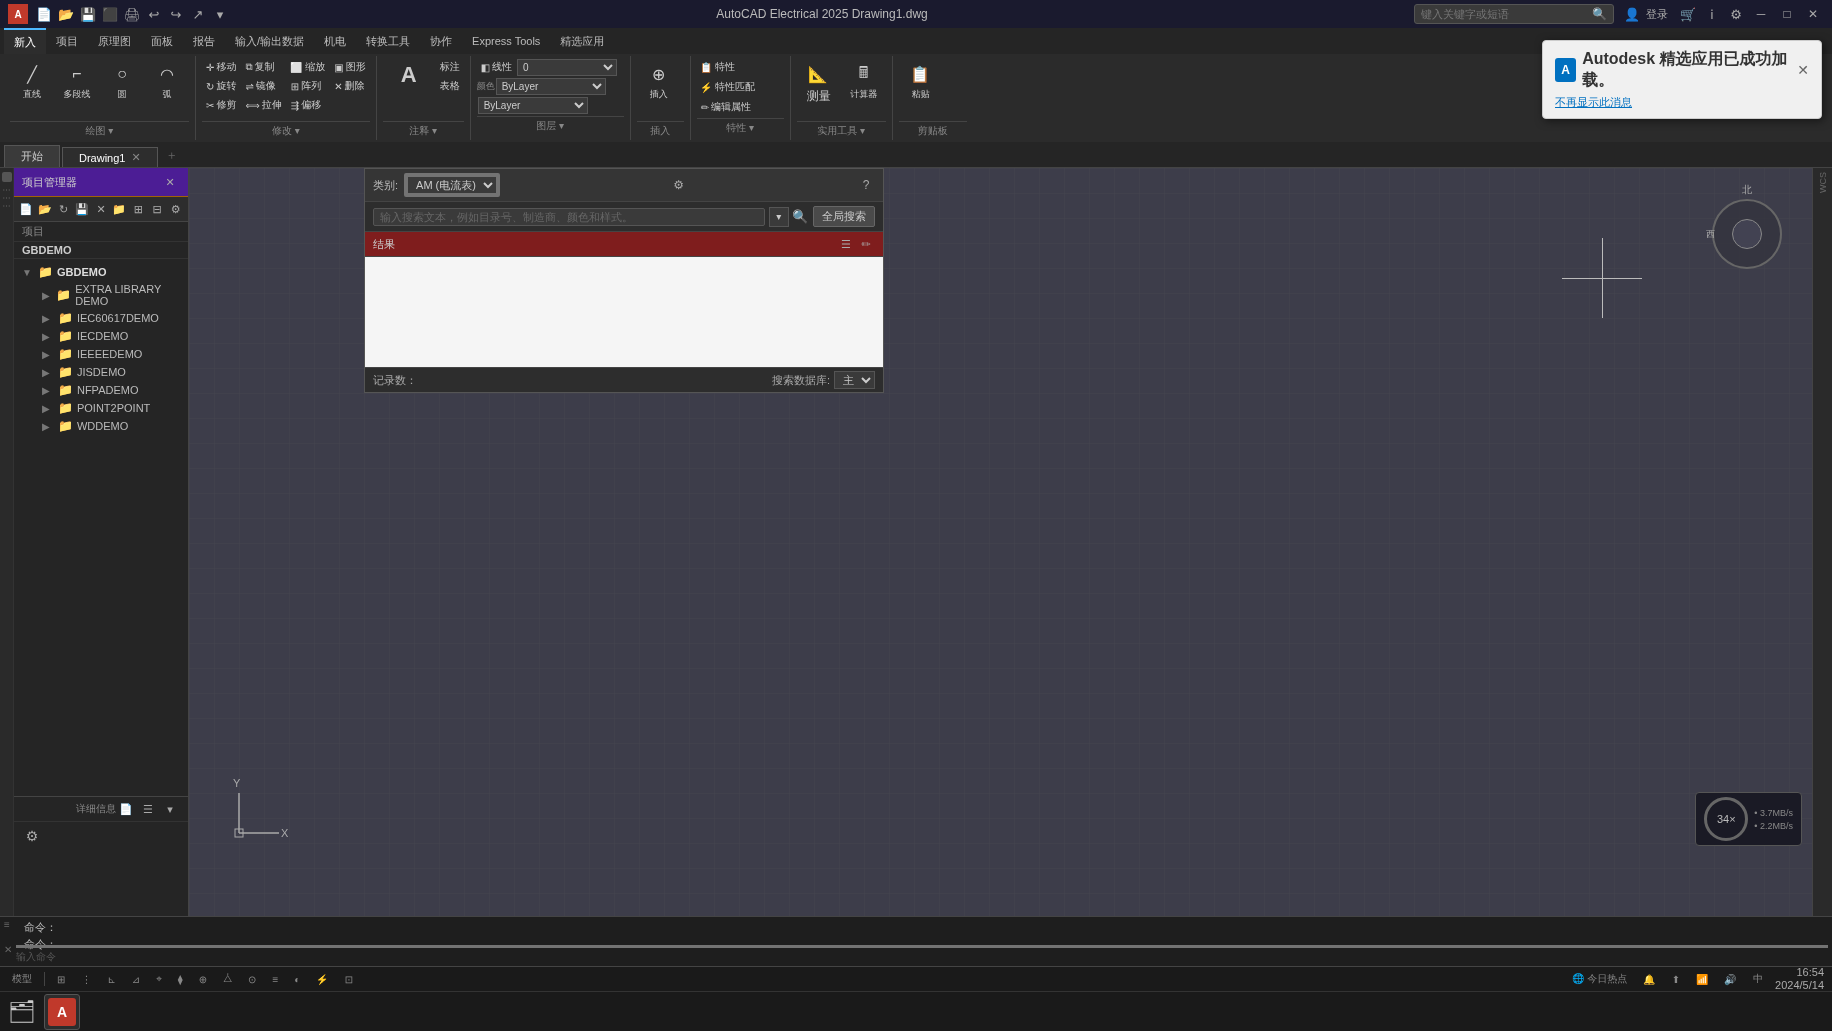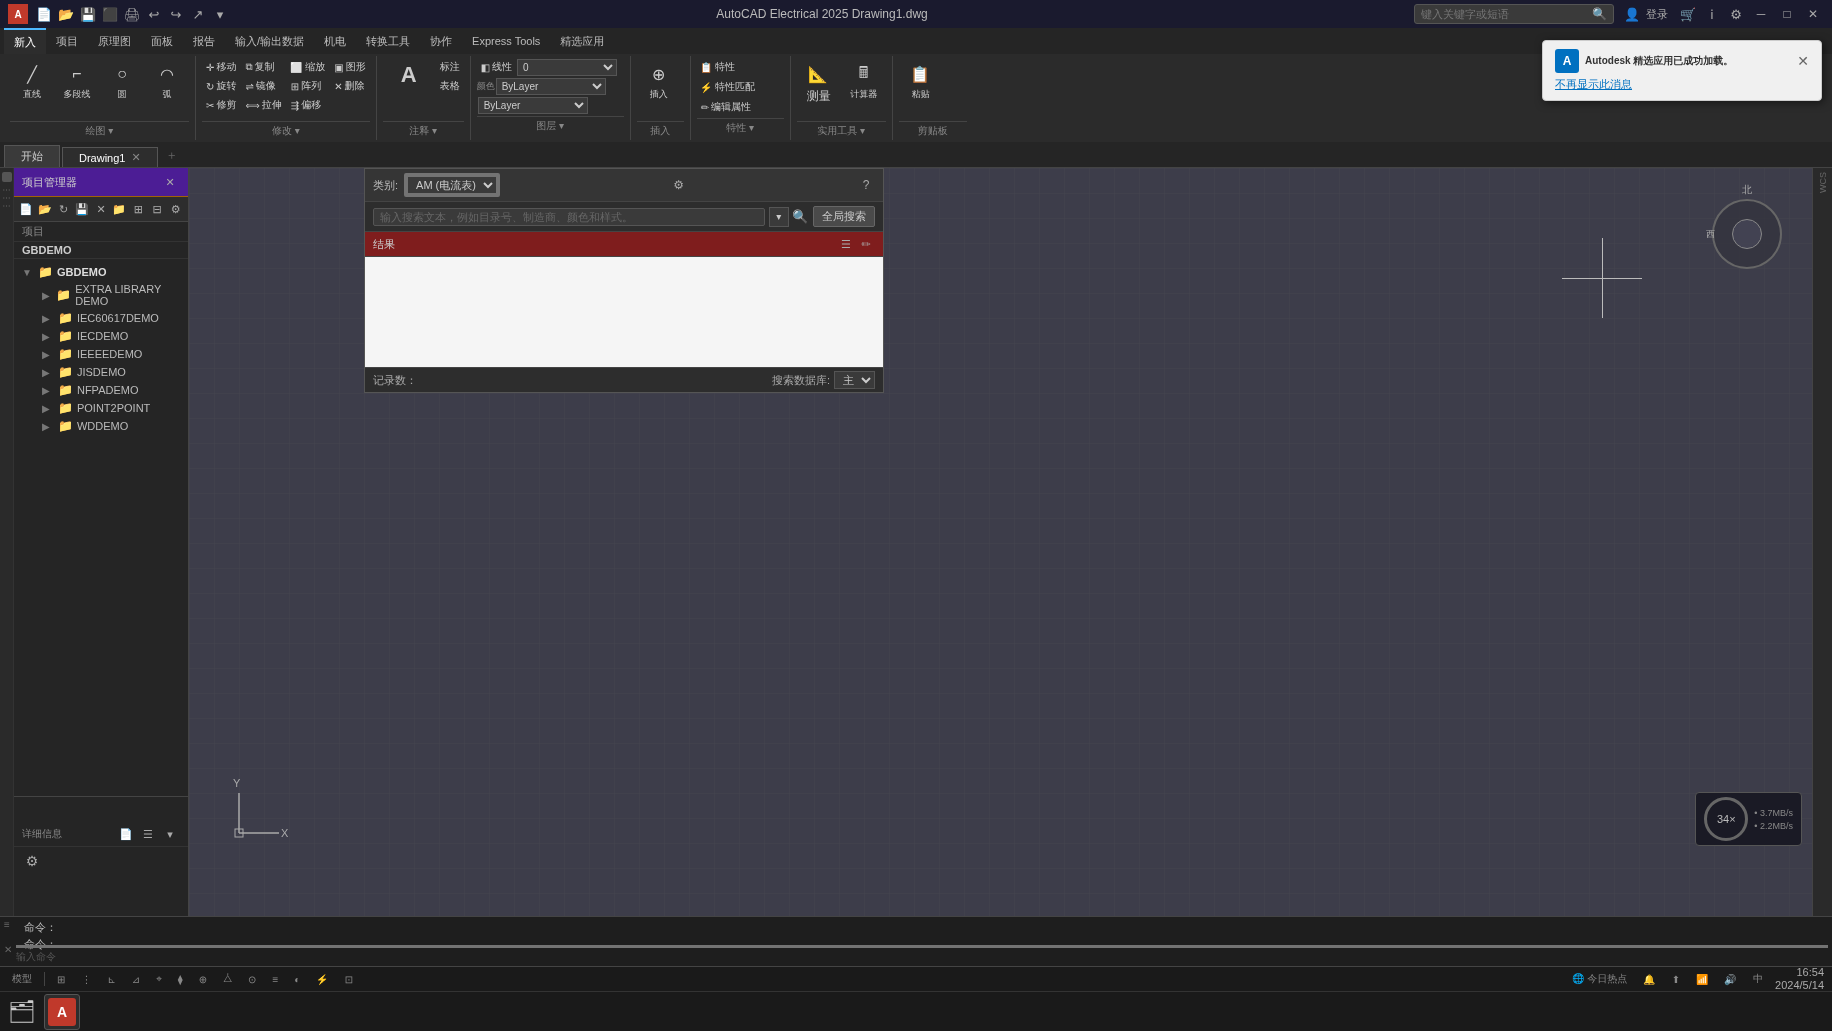--- a/index.html
+++ b/index.html
@@ -435,21 +435,21 @@
       gap: 6px;
       margin-bottom: 4px;
     }
     .notif-icon {
       width: 24px; height: 24px;
       background: #0070c0;
       border-radius: 3px;
       display: flex; align-items: center; justify-content: center;
       color: white; font-size: 12px; font-weight: bold;
     }
-    .notif-title { font-size: 10px; color: #333; font-weight: bold; }
+    .notif-title { font-size: 16px; color: #333; font-weight: bold; }
     .notif-close {
       margin-left: auto;
       cursor: pointer;
       color: #666;
       font-size: 14px;
     }
     .notif-body { font-size: 11px; color: #444; }
     .notif-link { color: #0070c0; cursor: pointer; text-decoration: underline; font-size: 11px; }
 
     
@@ -818,21 +818,21 @@
           </div>
           <div class="tree-item">
             <span class="tree-expand">▶</span>
             <span class="tree-icon">📁</span>
             <span>WDDEMO</span>
           </div>
         </div>
       </div>
 
       <div style="height:120px; background:#252525; border-top:1px solid #444;">
-        <div style="font-size:10px; color:#888; padding:2px 8px; border-bottom:1px solid #333; display:flex; justify-content:space-between; align-items:center;margin-top:25px;">
+        <div style="font-size:10px; color:#888; padding:2px 8px; border-bottom:1px solid #333; display:flex; justify-content:flex-end; align-items:center;">
           <span>详细信息</span>
           <div style="display:flex; gap:2px;">
             <div class="sidebar-btn">📄</div>
             <div class="sidebar-btn">☰</div>
             <div class="sidebar-btn">▾</div>
           </div>
         </div>
 
         <div style="padding:4px 8px;">
           <div class="sidebar-btn" style="font-size:14px;">⚙</div>

